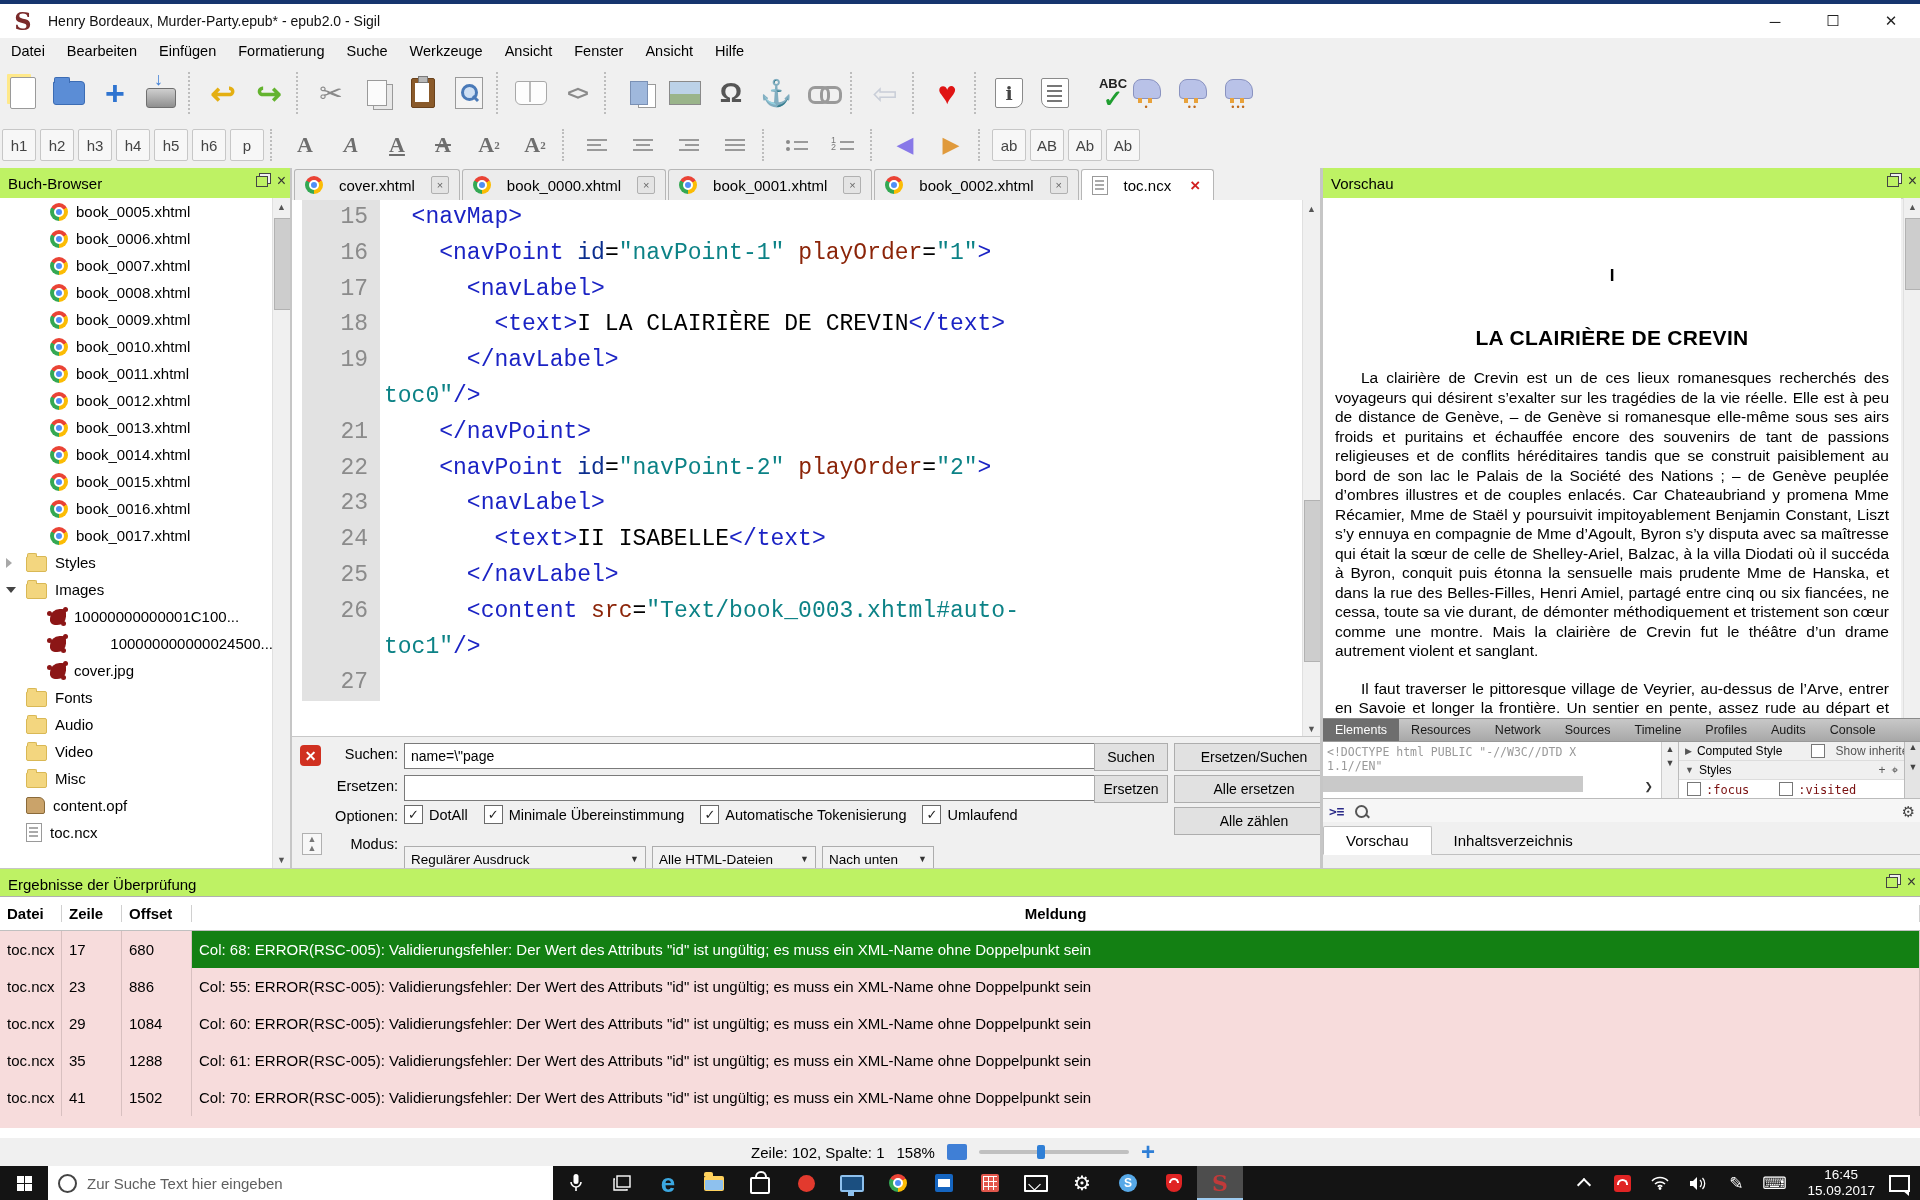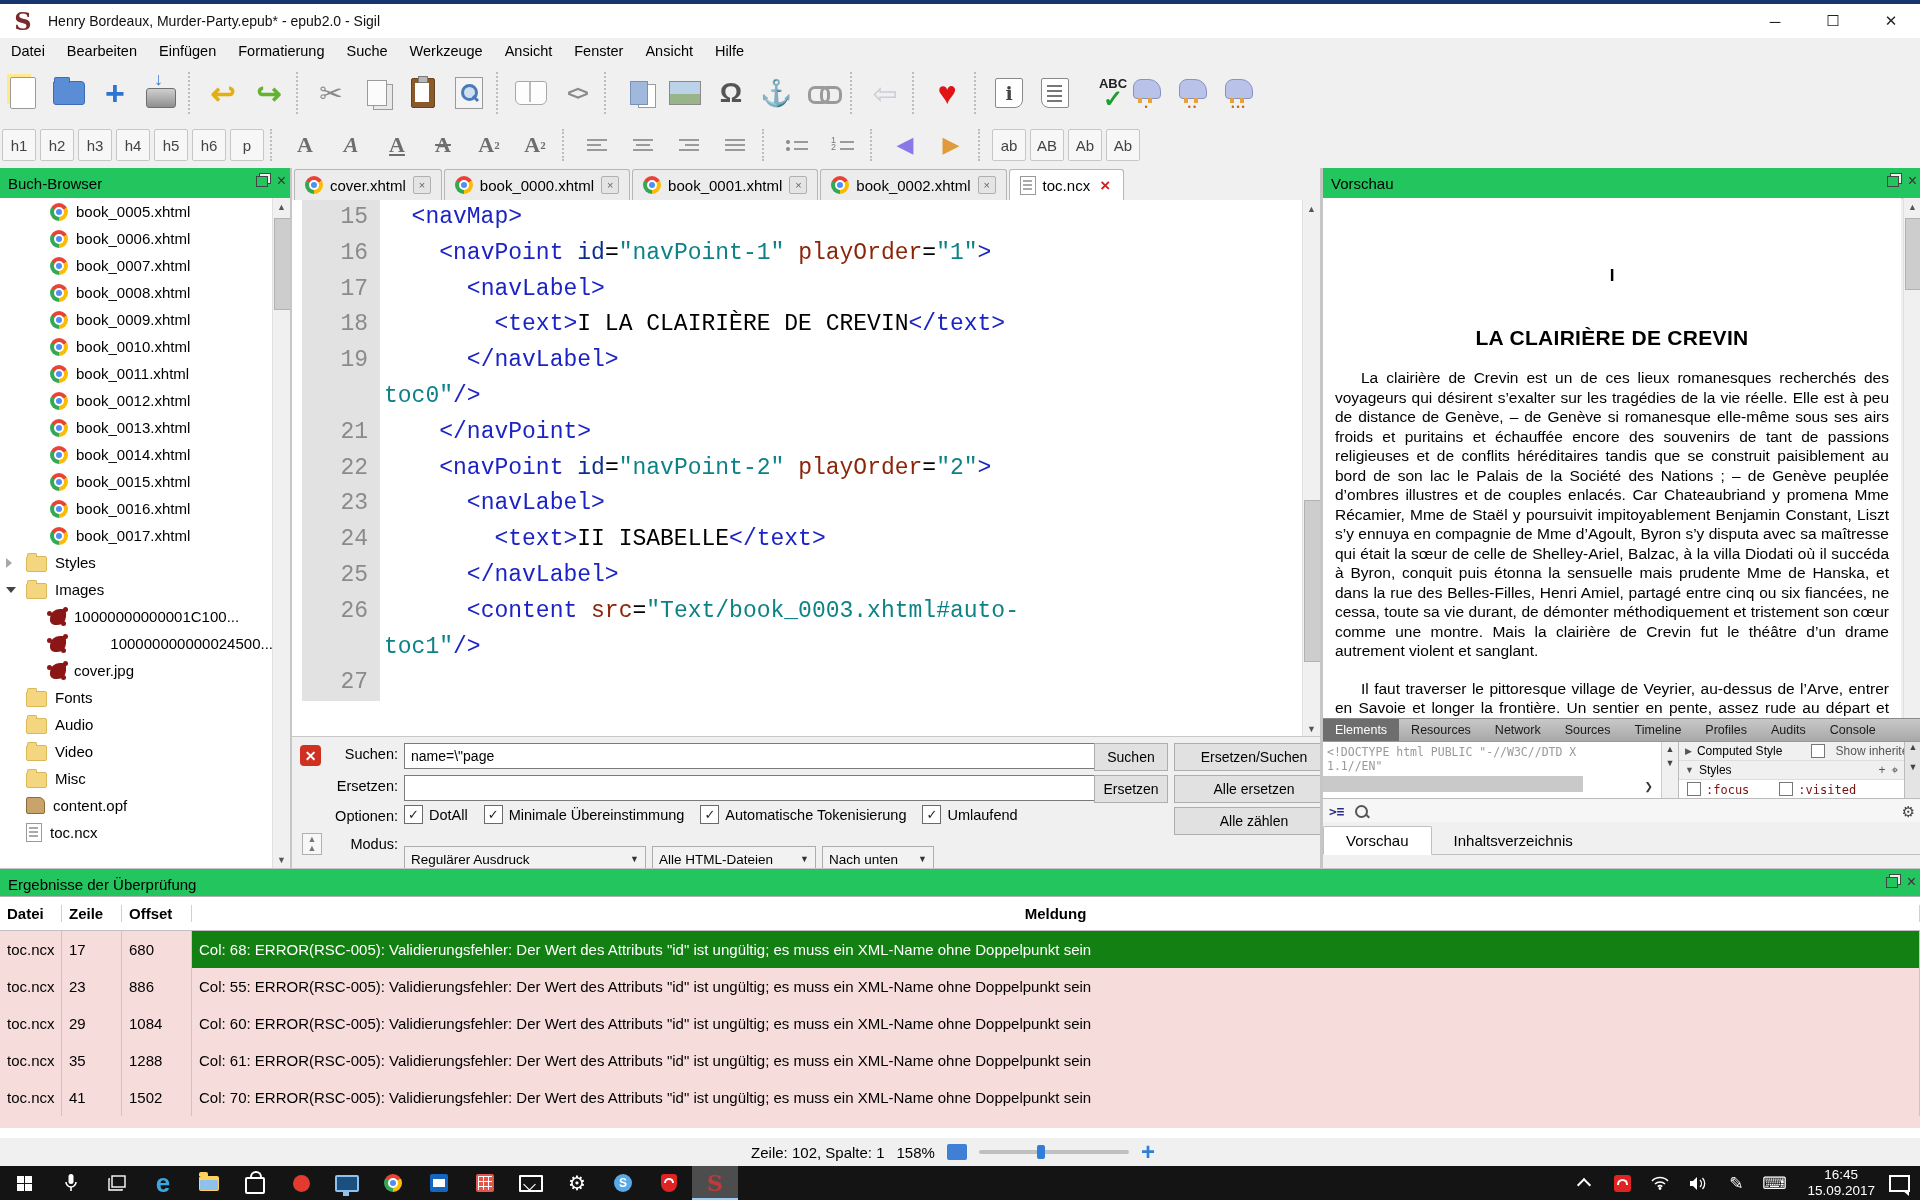--- a/index.html
+++ b/index.html
@@ -71,21 +71,21 @@
   .bars.right i{margin-left:auto;} .bars.right i:nth-child(2){width:70%;} .bars.right i:nth-child(1),.bars.right i:nth-child(3){width:100%;}
   .bars.justify i{width:100%;}
   .lst{display:flex;flex-direction:column;gap:5px;}
   .lst i{display:block;width:14px;height:2px;background:#9a9a9a;position:relative;margin-left:8px;}
   .lst.bl i::before{content:"";position:absolute;left:-8px;top:-1px;width:4px;height:4px;border-radius:50%;background:#8a8a8a;}
   .lst.nl i::before{content:"1";position:absolute;left:-9px;top:-6px;font-size:9px;font-style:normal;color:#777;}
   .lst.nl i:nth-child(2)::before{content:"2";}
   .ind-l{font-size:22px;color:#8878e8;} .ind-r{font-size:22px;color:#e09a3c;}
   
   .vsplit{position:absolute;top:168px;height:700px;width:2px;background:#c6c6c6;}
-  .docktitle{height:30px;background:#22c55e;border-bottom:1px solid #cfcfcf;display:flex;align-items:center;font-size:15px;padding-left:8px;position:relative;}
+  .docktitle{height:30px;background:#bef264;border-bottom:1px solid #cfcfcf;display:flex;align-items:center;font-size:15px;padding-left:8px;position:relative;}
   .dockbtns{position:absolute;right:4px;top:5px;display:flex;gap:6px;align-items:center;}
   .flt{width:10px;height:9px;border:1px solid #444;box-shadow:3px -3px 0 -1px #f0f0f0,3px -3px 0 0 #444;margin-right:3px;}
   .xbt{font-size:16px;color:#333;line-height:1;}
   
   #bookbrowser{position:absolute;left:0;top:168px;width:290px;height:700px;background:#fff;border-right:1px solid #c6c6c6;}
   #tree{position:absolute;left:0;top:30px;right:17px;bottom:0;overflow:hidden;background:#fff;}
   .trow{height:27px;display:flex;align-items:center;font-size:15px;position:relative;}
   .trow .lbl{margin-left:8px;white-space:nowrap;}
   .twist{position:absolute;left:6px;width:0;height:0;}
   .twist.r{border-top:5px solid transparent;border-bottom:5px solid transparent;border-left:6px solid #a8a8a8;}
@@ -99,21 +99,21 @@
   .ic-opf{width:17px;height:15px;background:#caa36a;border:1px solid #8a6a3a;border-radius:2px 6px 2px 2px;flex:0 0 17px;}
   .ic-ncx{width:14px;height:17px;background:#fff;border:1px solid #9a9a9a;position:relative;flex:0 0 14px;}
   .ic-ncx::after{content:"";position:absolute;left:2px;top:3px;width:9px;height:1.5px;background:#aaa;box-shadow:0 4px 0 #aaa,0 8px 0 #aaa;}
   
   .sbar{position:absolute;width:17px;background:#f0f0f0;border-left:1px solid #e0e0e0;}
   .sbar .ar{height:17px;display:flex;align-items:center;justify-content:center;font-size:9px;color:#555;}
   .sbar .thumb{position:absolute;left:1px;width:15px;background:#cdcdcd;border:1px solid #b2b2b2;}
   
   #editor{position:absolute;left:292px;top:168px;width:1028px;height:700px;background:#fff;}
   #tabbar{position:absolute;left:0;top:0;width:100%;height:32px;background:#f0f0f0;border-bottom:1px solid #b6b6b6;display:flex;align-items:flex-end;}
-  .tab{height:30px;display:flex;align-items:center;gap:7px;padding:0 10px;background:#ececec;border:1px solid #b6b6b6;border-bottom:none;border-radius:3px 3px 0 0;font-size:15px;margin-left:2px;}
+  .tab{height:30px;display:flex;align-items:center;gap:16px;padding:0 10px;background:#ececec;border:1px solid #b6b6b6;border-bottom:none;border-radius:3px 3px 0 0;font-size:15px;margin-left:2px;}
   .tab.active{background:#fff;height:31px;margin-bottom:-1px;}
   .tclose{width:16px;height:16px;border:1px solid #b0b0b0;background:#e4e4e4;color:#666;display:flex;align-items:center;justify-content:center;font-size:11px;border-radius:2px;}
   .tclose.red{border:0;background:transparent;color:#d22020;font-size:17px;font-weight:bold;}
   #codewrap{position:absolute;left:0;top:32px;right:17px;bottom:163px;overflow:hidden;background:#fff;}
   .code-row{display:flex;height:35.8px;line-height:35.8px;font-family:"Liberation Mono",monospace;font-size:23px;white-space:pre;}
   .code-row .gut{flex:0 0 66px;background:#e2e2e2;color:#8b8b8b;text-align:right;padding-right:12px;margin-left:10px;}
   .code-row .src{padding-left:4px;}
   .g{color:#1b23c4;} .a{color:#8b2408;} .i{color:#0b2e8e;} .v{color:#0c8286;} .t{color:#000;}
   
   #searchpanel{position:absolute;left:0;right:0;bottom:0;height:131px;background:#f0f0f0;border-top:1px solid #c8c8c8;font-size:14px;}
@@ -775,20 +775,24 @@
 
 <div id="taskbar">
   <div id="start">
       <span class="winlogo">
         <i></i>
         <i></i>
         <i></i>
         <i></i>
       </span>
     </div>
+  <div id="tb-search">
+    <span id="cortana-ring"></span>
+    <span>Zur Suche Text hier eingeben</span>
+  </div>
   <div class="tbtn">
     <svg width="14" height="20" viewBox="0 0 14 20">
         <rect x="4.5" y="1" width="5" height="10" rx="2.5" fill="#fff"></rect>
         <path d="M2 9 a5 5 0 0 0 10 0" stroke="#fff" stroke-width="1.6" fill="none"></path>
         <line x1="7" y1="14" x2="7" y2="18" stroke="#fff" stroke-width="1.6"></line>
       </svg>
   </div>
   <div class="tbtn">
     <svg width="18" height="16" viewBox="0 0 18 16">
         <rect x="4" y="1" width="13" height="11" fill="none" stroke="#fff" stroke-width="1.4"></rect>

